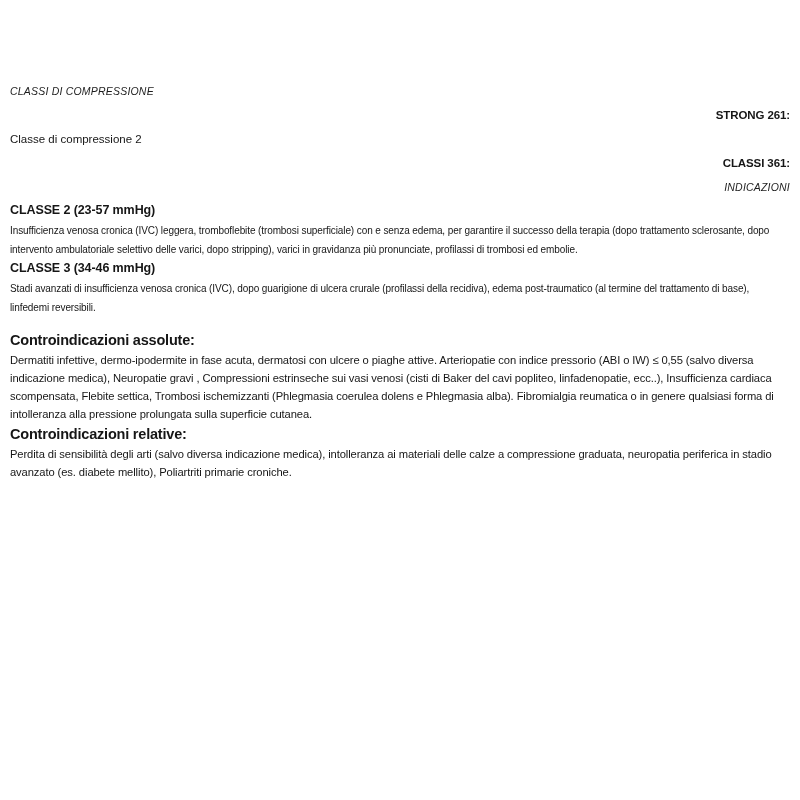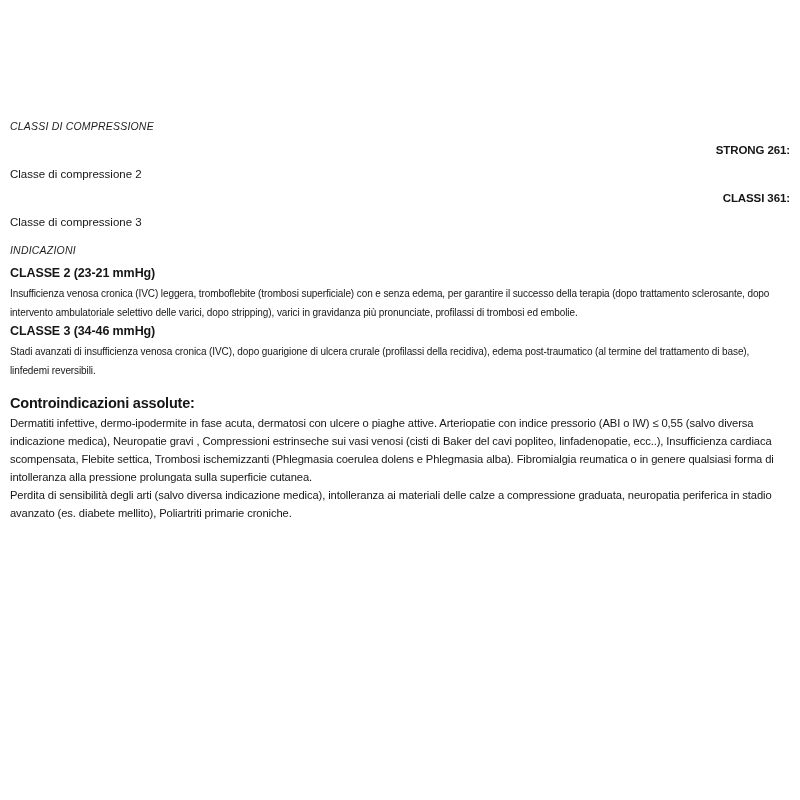--- a/index.html
+++ b/index.html
@@ -9,21 +9,21 @@
     height: 800px;
     background: #ffffff;
     font-family: "Liberation Sans", sans-serif;
     color: #161616;
     overflow: hidden;
   }
   .page {
     box-sizing: border-box;
     width: 800px;
     height: 711px;
-    padding: 120px 10px 0 10px;
+    padding: 85px 10px 0 10px;
   }
   .sec-header {
     font-style: italic;
     font-weight: 400;
     font-size: 10.5px;
     line-height: 12px;
     letter-spacing: 0.2px;
     color: #1c1c1c;
   }
   .mini-label {
@@ -61,45 +61,45 @@
   .sub-head-lg {
     font-weight: 700;
     font-size: 14.5px;
     line-height: 17px;
     letter-spacing: -0.2px;
   }
   
   .mb12 { margin-bottom: 12px; }
   .mb11 { margin-bottom: 11px; }
   .mb15 { margin-bottom: 15px; }
-  .mb10 { margin-bottom: 10px; }
+  .mb10 { margin-bottom: 10px; text-align: right; }
   .mb5  { margin-bottom: 5px; }
   .mb2  { margin-bottom: 2px; }
   .mb0  { margin-bottom: 0; }
 </style>
 </head>
 <body>
 
 <div class="page">
 
   <div class="sec-header mb12">CLASSI DI COMPRESSIONE</div>
 
   <div class="mini-label mb11">STRONG 261:</div>
   <div class="mini-value mb11">Classe di compressione 2</div>
 
   <div class="mini-label mb11">CLASSI 361:</div>
-  <div class="mini-value mb15">Classe di compressione 3</div>
 
   <div class="sec-header mb10">INDICAZIONI</div>
 
-  <div class="sub-head mb5">CLASSE 2 (23-21 mmHg)</div>
+  <div class="sub-head mb5">CLASSE 2 (23-57 mmHg)</div>
   <div class="body-sm mb2">Insufficienza venosa cronica (IVC) leggera, tromboflebite (trombosi superficiale) con e senza edema, per garantire il successo della terapia (dopo trattamento sclerosante, dopo intervento ambulatoriale selettivo delle varici, dopo stripping), varici in gravidanza più pronunciate, profilassi di trombosi ed embolie.</div>
 
   <div class="sub-head mb5">CLASSE 3 (34-46 mmHg)</div>
   <div class="body-sm mb15">Stadi avanzati di insufficienza venosa cronica (IVC), dopo guarigione di ulcera crurale (profilassi della recidiva), edema post-traumatico (al termine del trattamento di base), linfedemi reversibili.</div>
 
 
   <div class="sub-head-lg mb2">Controindicazioni assolute:</div>
   <div class="body-lg mb0">Dermatiti infettive, dermo-ipodermite in fase acuta, dermatosi con ulcere o piaghe attive. Arteriopatie con indice pressorio (ABI o IW) ≤ 0,55 (salvo diversa indicazione medica), Neuropatie gravi , Compressioni estrinseche sui vasi venosi (cisti di Baker del cavi popliteo, linfadenopatie, ecc..), Insufficienza cardiaca scompensata, Flebite settica, Trombosi ischemizzanti (Phlegmasia coerulea dolens e Phlegmasia alba). Fibromialgia reumatica o in genere qualsiasi forma di intolleranza alla pressione prolungata sulla superficie cutanea.</div>
 
+  <div class="sub-head-lg mb2" style="margin-top:3px;">Controindicazioni relative:</div>
   <div class="body-lg mb0">Perdita di sensibilità degli arti (salvo diversa indicazione medica), intolleranza ai materiali delle calze a compressione graduata, neuropatia periferica in stadio avanzato (es. diabete mellito), Poliartriti primarie croniche.</div>
 
 </div>
 
 </body></html>

